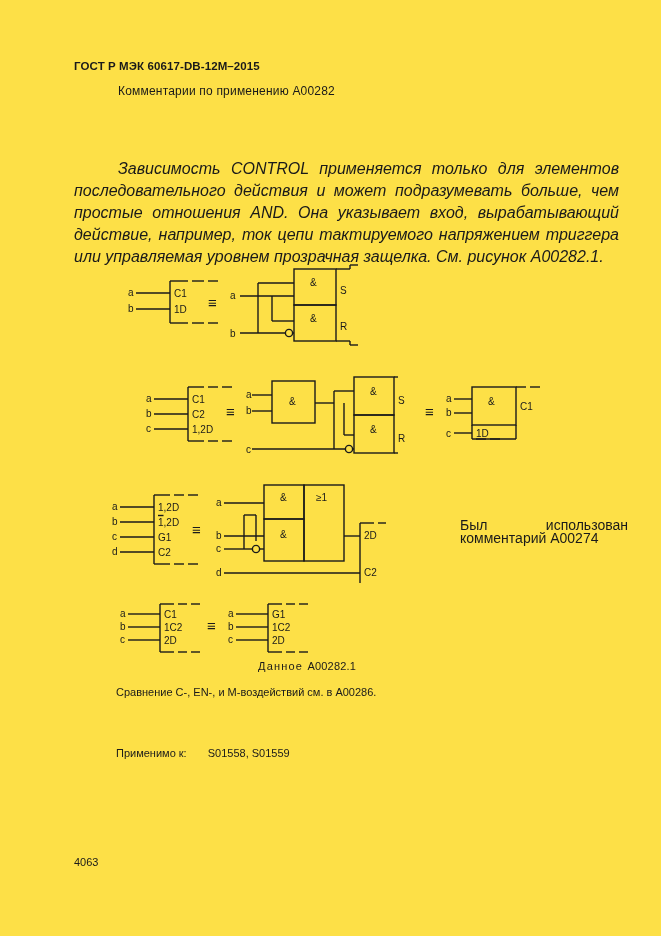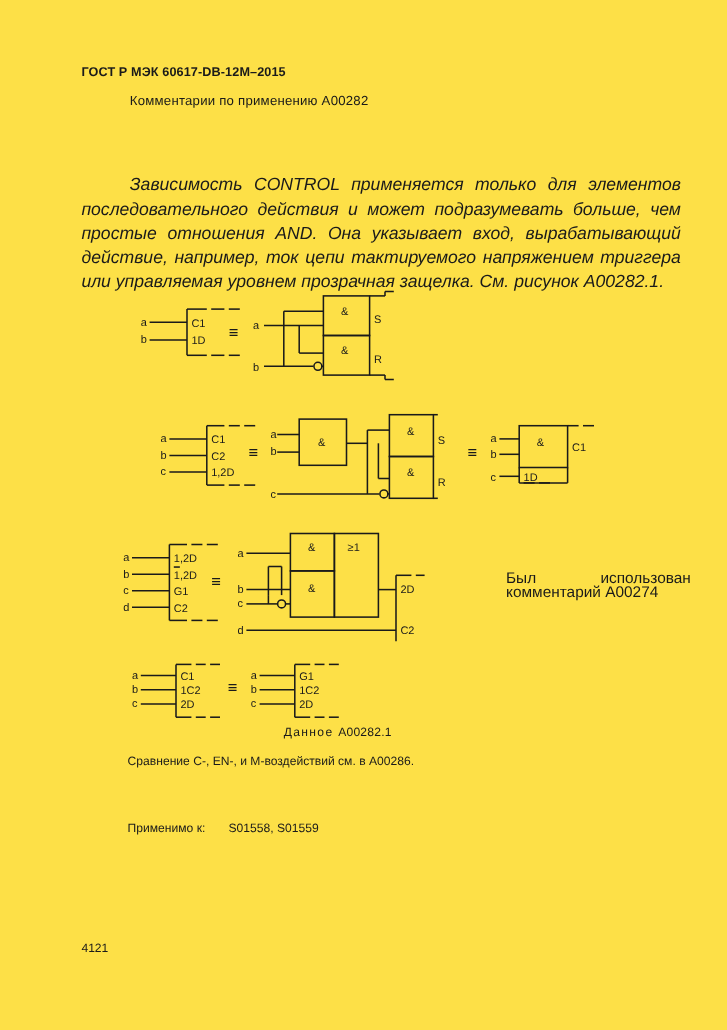--- a/index.html
+++ b/index.html
@@ -433,15 +433,15 @@
     <span class="num">A00282.1</span>
   </div>
 
   <div class="line-compare">Сравнение C-, EN-, и M-воздействий см. в A00286.</div>
 
   <div class="line-applies">
     <span>Применимо к:</span>
     <span class="vals">S01558, S01559</span>
   </div>
 
-  <div class="page-num">4121</div>
+  <div class="page-num">4063</div>
 
 </div>
 
 </body></html>

